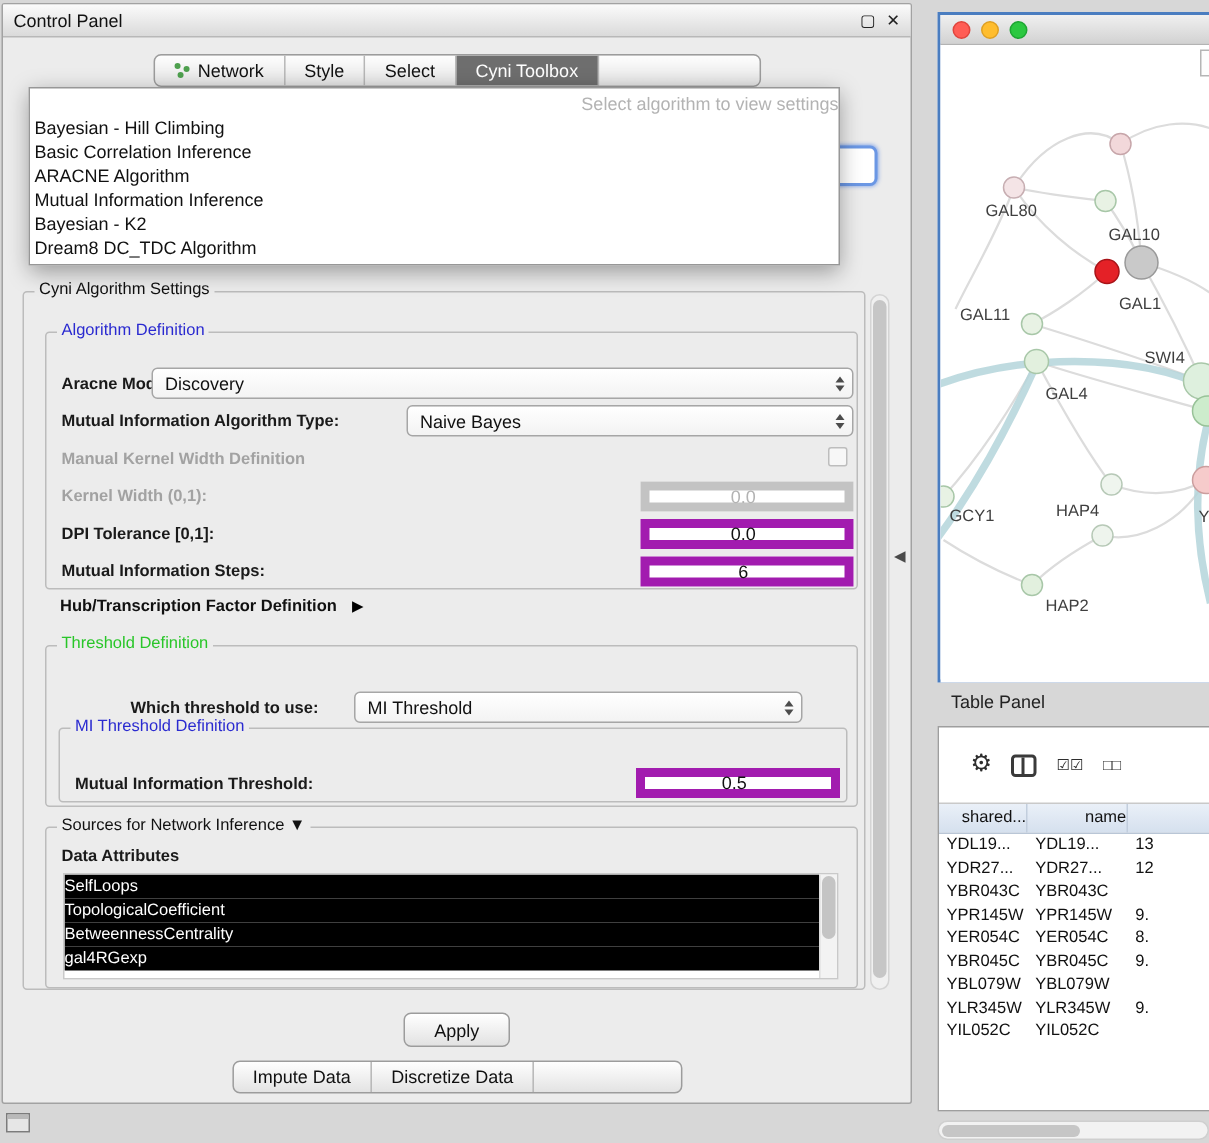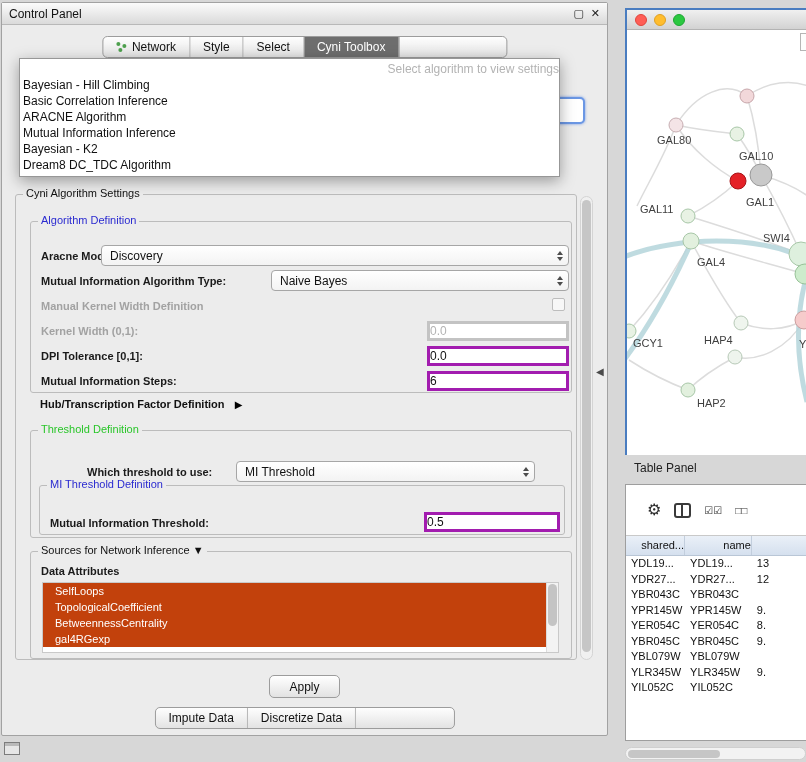--- a/index.html
+++ b/index.html
@@ -54,35 +54,35 @@
   .combo { position:absolute; height:21px; background:linear-gradient(#ffffff,#f3f3f3);
            border:1px solid #a6a6a6; border-radius:4px; display:flex; align-items:center;
            font-size:12px; padding-left:8px; }
   .combo-arrows { position:absolute; right:5px; top:0; bottom:0; display:flex;
                   flex-direction:column; justify-content:center; gap:2px; }
   .combo-arrows i { display:block; width:0; height:0;
                     border-left:3.5px solid transparent; border-right:3.5px solid transparent; }
   .combo-arrows .up { border-bottom:4px solid #4c4c4c; }
   .combo-arrows .dn { border-top:4px solid #4c4c4c; }
 
-  .tfield { position:absolute; height:20px; background:#fff; border:3px solid #a21caf;
-            font-size:12px; display:flex; align-items:center; justify-content:flex-start;
+  .tfield { position:absolute; height:20px; background:#fff; border:6px solid #a21caf;
+            font-size:12px; display:flex; align-items:center; justify-content:center;
             padding-right:5px; }
   .tfield.disabled { border-color:#c3c3c3; color:#b3b3b3; }
 
   .checkbox { position:absolute; width:13px; height:13px; background:#f7f7f7;
               border:1px solid #bdbdbd; border-radius:2px; }
 
   #hub-row { position:absolute; left:24px; top:203px; font-size:11px; font-weight:bold; }
   #hub-row .arrow { margin-left:7px; font-size:10px; color:#000; }
 
   #attr-list { position:absolute; left:11px; top:30px; width:517px; height:71px;
                background:#fff; border:1px solid #c9c9c9; overflow:hidden; }
   .attr-item { height:16px; line-height:16px; font-size:11px; color:#fff;
-               background:#c2410c; padding-left:12px; margin-right:12px; }
+               background:#000000; padding-left:0; margin-right:12px; }
   #attr-scroll { position:absolute; right:0; top:0; width:12px; height:69px;
                  background:#f3f3f3; border-left:1px solid #dcdcdc; }
   #attr-scroll .thumb { position:absolute; left:1px; right:1px; top:1px; height:42px;
                         background:#c4c4c4; border-radius:5px; }
 
   .vscroll { position:absolute; left:578px; top:193px; width:13px; height:464px;
              background:#f0f0f0; border:1px solid #d4d4d4; border-radius:7px; }
   .vscroll .thumb { position:absolute; left:1px; right:1px; top:3px; height:452px;
                     background:#c6c6c6; border-radius:6px; }
 

